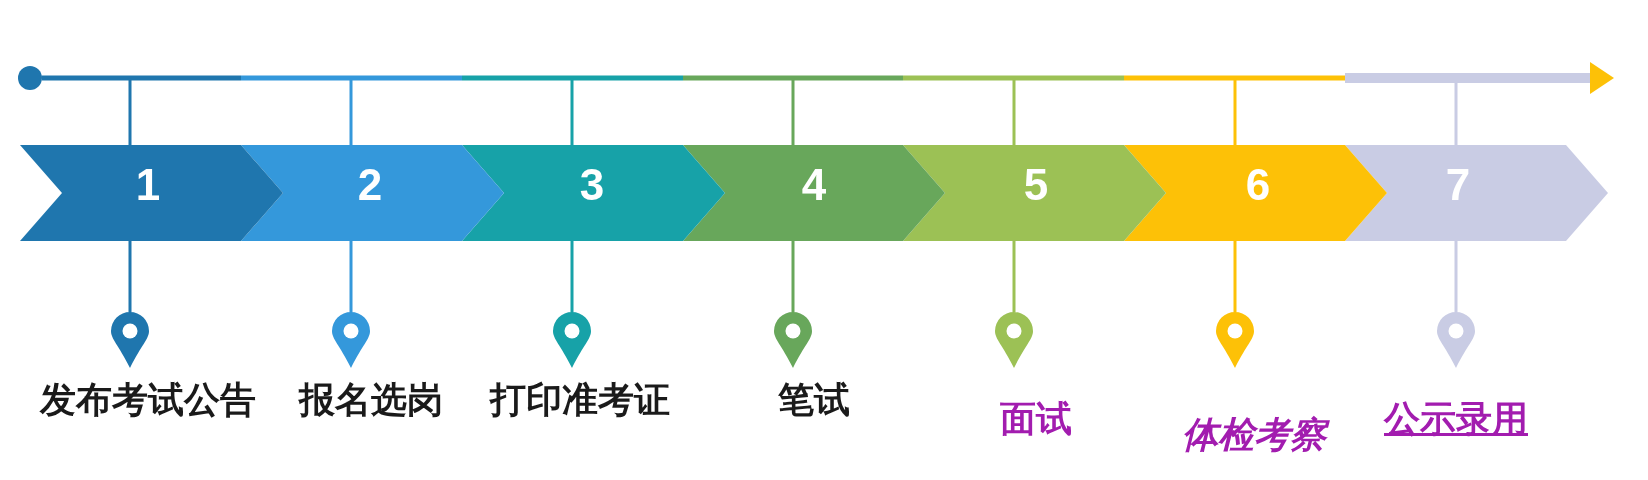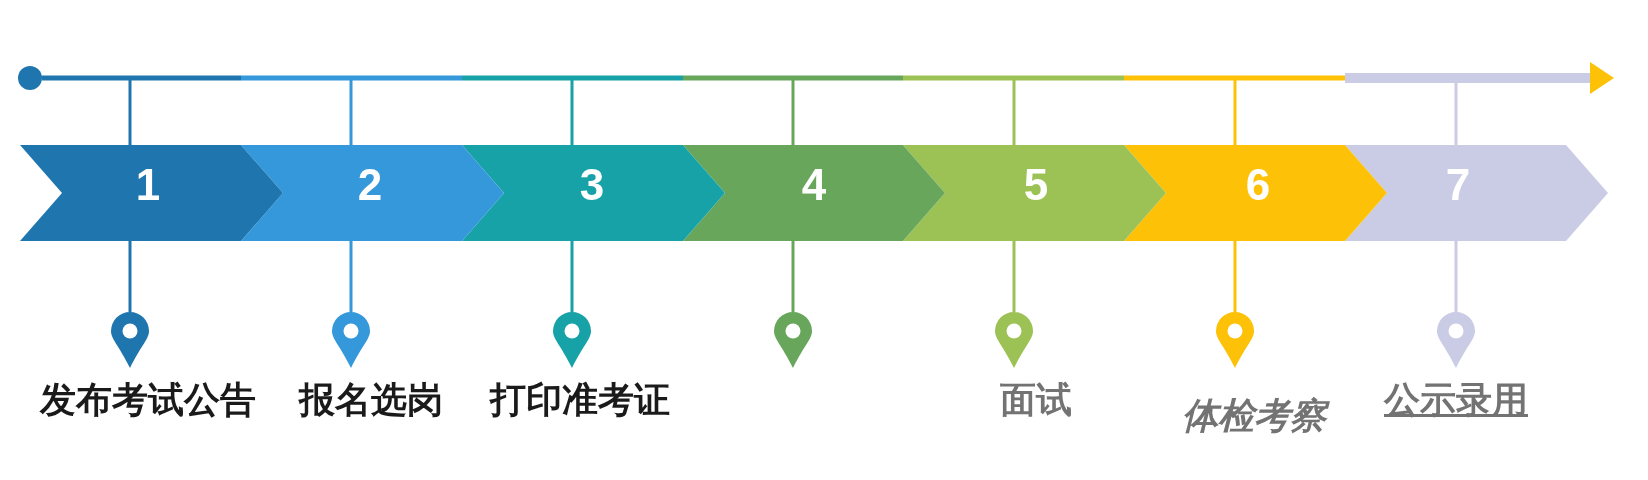--- a/index.html
+++ b/index.html
@@ -36,21 +36,21 @@
   }
   .step-label {
     position: absolute;
     font-size: 36px;
     font-weight: 700;
     text-align: center;
     line-height: 1.1;
     white-space: nowrap;
   }
   .step-label.active { color: #1a1a1a; }
-  .step-label.muted  { color: #737373; }
+  .step-label.muted  { color: #a21caf; margin-top: 19px; }
 </style>
 </head>
 <body>
 
 <div id="stage">
 
   <svg class="layer" id="art" viewBox="0 0 1648 480" xmlns="http://www.w3.org/2000/svg">
       <rect x="42" y="75.5" width="199" height="5" fill="#1f76ae"></rect>
       <rect x="241" y="75.5" width="221" height="5" fill="#3498db"></rect>
       <rect x="462" y="75.5" width="221" height="5" fill="#17a2a8"></rect>
@@ -101,17 +101,18 @@
   <div class="num-label" style="left:320px; top:163px; width:100px;">2</div>
   <div class="num-label" style="left:542px; top:163px; width:100px;">3</div>
   <div class="num-label" style="left:764px; top:163px; width:100px;">4</div>
   <div class="num-label" style="left:986px; top:163px; width:100px;">5</div>
   <div class="num-label" style="left:1208px;top:163px; width:100px;">6</div>
   <div class="num-label" style="left:1408px;top:163px; width:100px;">7</div>
 
   <div class="step-label active" style="left:28px;   top:380px; width:240px;">发布考试公告</div>
   <div class="step-label active" style="left:283px;  top:380px; width:176px;text-align:center;">报名选岗</div>
   <div class="step-label active" style="left:476px;  top:380px; width:208px;">打印准考证</div>
+  <div class="step-label active" style="left:750px;  top:380px; width:128px;">笔试</div>
   <div class="step-label muted" style="left:972px;  top:380px; width:128px;">面试</div>
   <div class="step-label muted" style="left:1166px; top:396px; width:176px;font-style:italic;">体检考察</div>
   <div class="step-label muted" style="left:1368px; top:380px; width:176px;text-decoration:underline;">公示录用</div>
 
 </div>
 
 </body></html>

